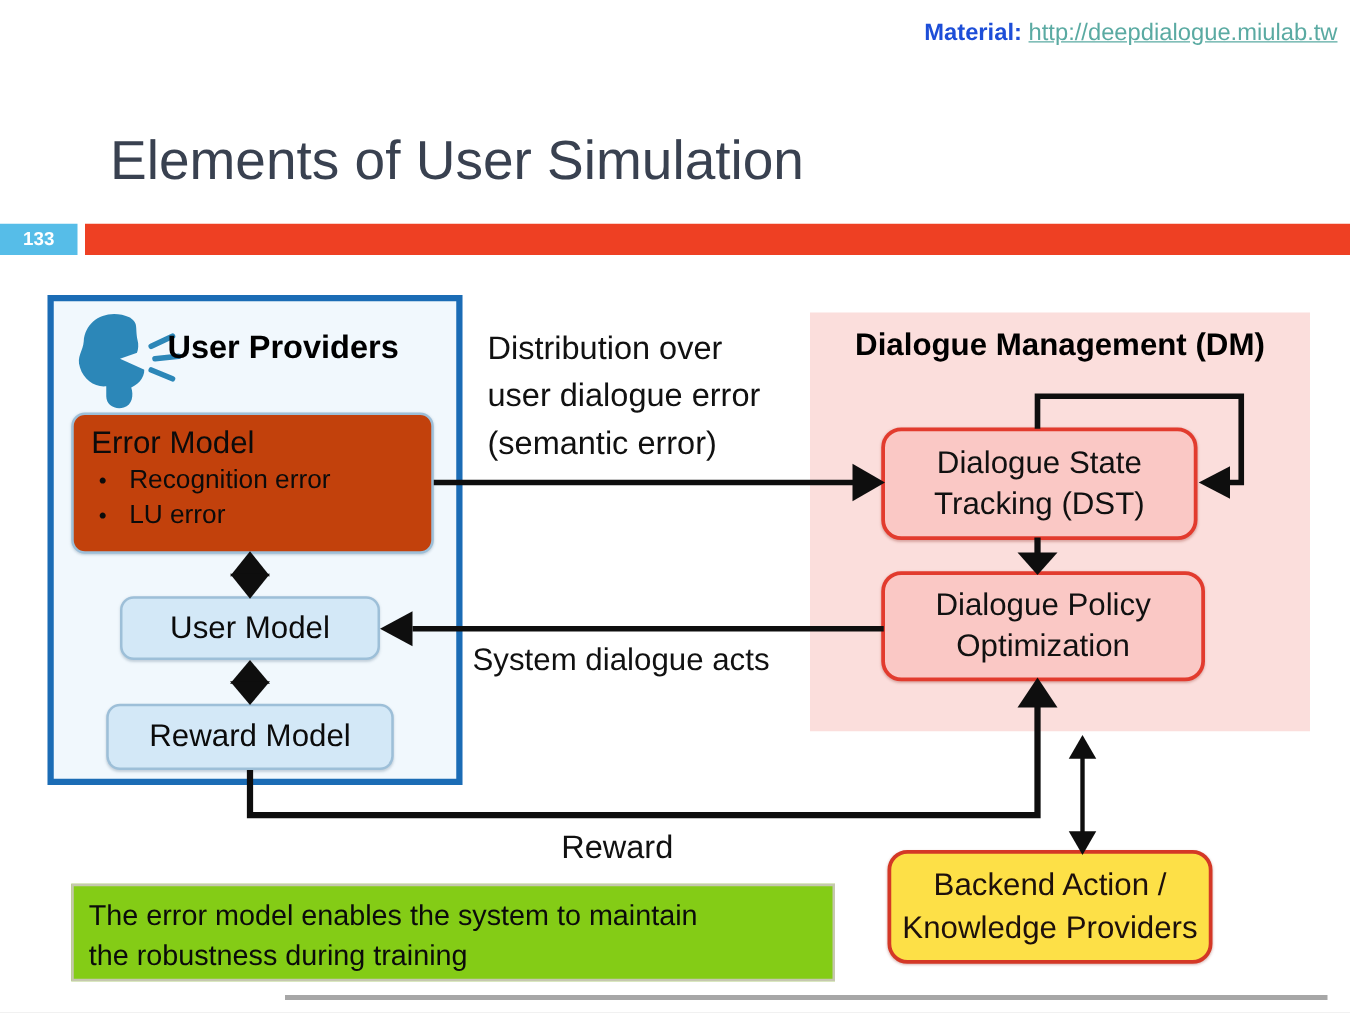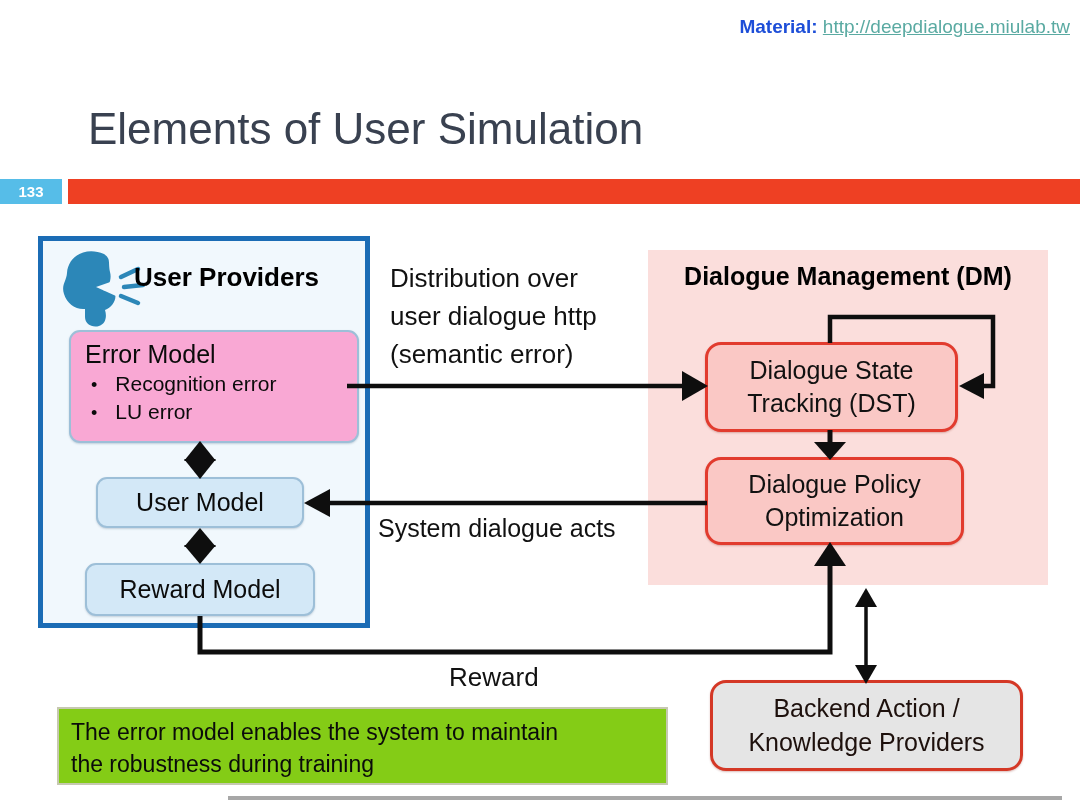--- a/index.html
+++ b/index.html
@@ -17,37 +17,37 @@
   .red-bar{position:absolute;left:68px;top:179px;width:1012px;height:25px;background:#ee4023;}
 
   
   .us-panel{position:absolute;left:38px;top:236px;width:332px;height:392px;
     background:#f1f8fd;border:5px solid #1b6cb5;box-sizing:border-box;}
   .us-title{position:absolute;left:134px;top:262px;font-size:26px;font-weight:700;color:#000;}
   .head-icon{position:absolute;left:58px;top:246px;width:104px;height:88px;}
 
   .blue-box{position:absolute;background:#d3e8f7;border:2px solid #9dbfd8;border-radius:11px;
     box-sizing:border-box;color:#0b0b0b;box-shadow:0 1px 2px rgba(60,90,120,.25);}
-  .error-box{left:57px;top:330px;width:290px;height:113px;background:#f9a8d4;padding:6px 10px 4px 14px;margin-left:12px;}
+  .error-box{left:57px;top:330px;width:290px;height:113px;background:#c2410c;padding:6px 10px 4px 14px;}
   .error-title{font-size:25px;margin:2px 0 3px 0;}
   .bullet-row{font-size:21px;display:flex;align-items:baseline;margin:2px 0 4px 6px;}
   .bullet-row .dot{margin-right:18px;font-size:18px;}
   .user-box{left:96px;top:477px;width:208px;height:51px;display:flex;align-items:center;justify-content:center;font-size:25px;}
   .rew-box{left:85px;top:563px;width:230px;height:53px;display:flex;align-items:center;justify-content:center;font-size:25px;}
 
   
   .pink-panel{position:absolute;left:648px;top:250px;width:400px;height:335px;background:#fbdedc;}
   .dm-title{position:absolute;left:650px;top:262px;width:396px;text-align:center;
     font-size:25px;font-weight:700;color:#000;}
   .red-box{position:absolute;background:#fac8c5;border:3px solid #e23b2e;border-radius:16px;
     box-sizing:border-box;display:flex;align-items:center;justify-content:center;text-align:center;
     font-size:25px;color:#111;line-height:1.33;box-shadow:0 1px 2px rgba(140,40,30,.3);}
   .dst-box{left:705px;top:342px;width:253px;height:90px;}
   .policy-box{left:705px;top:457px;width:259px;height:88px;}
-  .backend-box{left:710px;top:680px;width:313px;height:91px;background:#e5e5e5;border-color:#d43826;color:#1d100c;}
+  .backend-box{left:710px;top:680px;width:260px;height:91px;background:#fde047;border-color:#d43826;color:#1d100c;}
 
   
   .float-label{position:absolute;color:#111;}
   .dist-label{left:390px;top:259px;font-size:26px;line-height:1.47;}
   .sys-label{left:378px;top:514px;font-size:25px;}
   .reward-label{left:449px;top:662px;font-size:26px;}
 
   
   .note-box{position:absolute;left:57px;top:707px;width:611px;height:78px;background:#84cc16;
     border:2px solid #c6c8b0;box-sizing:border-box;padding:8px 12px;font-size:23px;color:#0b0b0b;line-height:1.38;}
@@ -114,21 +114,21 @@
   <div class="red-box policy-box">
     <span>Dialogue Policy Optimization</span>
   </div>
 
   <div class="red-box backend-box">
     <span>Backend Action / Knowledge Providers</span>
   </div>
 
   <div class="float-label dist-label">
     <div>Distribution over</div>
-    <div>user dialogue http</div>
+    <div>user dialogue error</div>
     <div>(semantic error)</div>
   </div>
 
   <div class="float-label sys-label">System dialogue acts</div>
   <div class="float-label reward-label">Reward</div>
 
   <div class="note-box">
     <div>The error model enables the system to maintain</div>
     <div>the robustness during training</div>
   </div>

